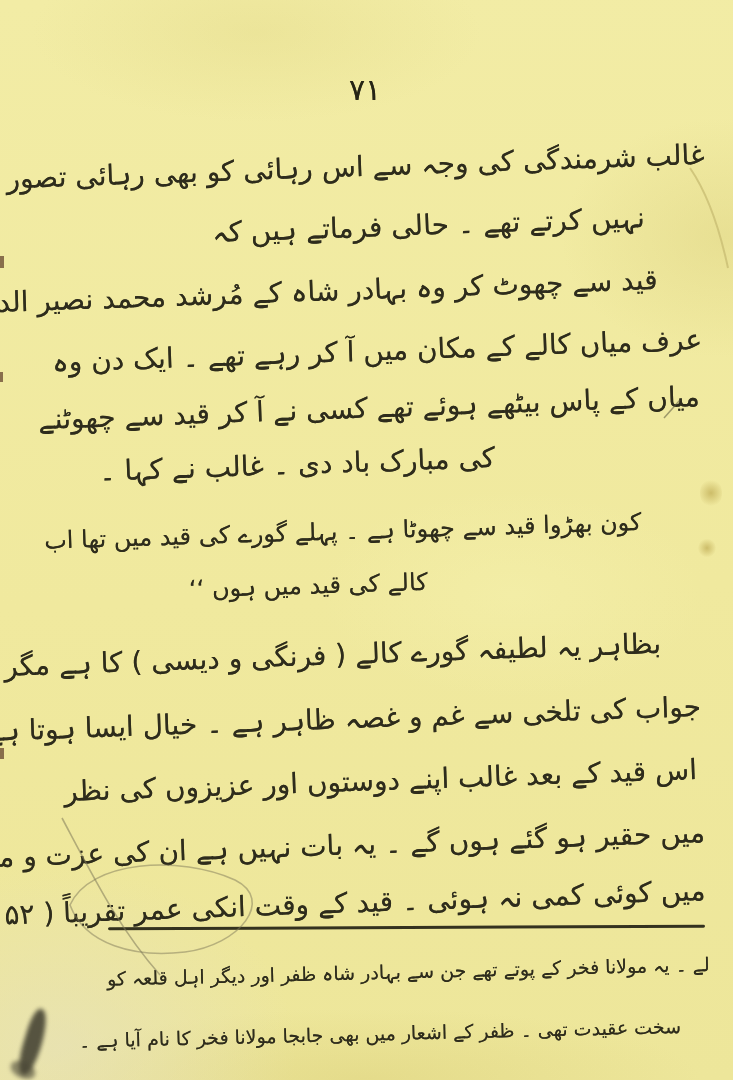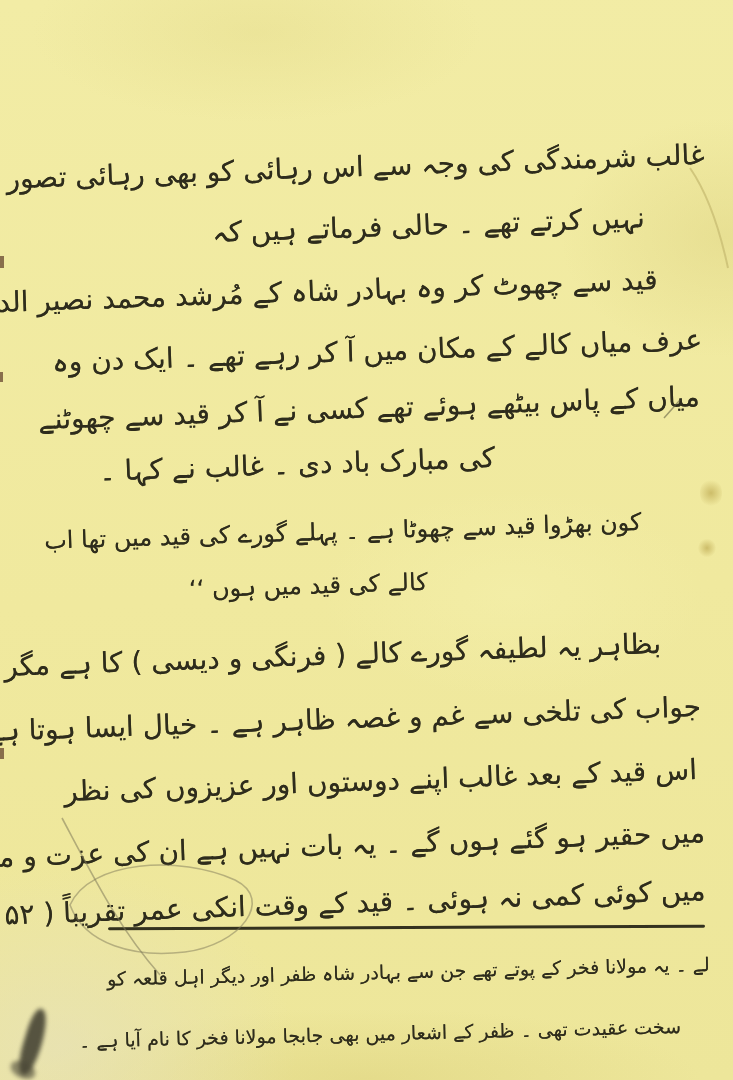--- a/index.html
+++ b/index.html
@@ -48,20 +48,21 @@
     position:absolute; border-radius:50%;
     background:radial-gradient(circle, rgba(196,178,92,0.8), rgba(196,178,92,0) 70%);
   }
   .edge-speck { position:absolute; background:#5c3b28; opacity:0.7; }
 </style>
 </head>
 <body>
 
 <div class="page">
 
+  <div class="line pageno" style="top:72px; left:300px; width:130px; text-align:center;">۷۱</div>
 
   <div class="line main" style="top:138px; right:28px;">غالب شرمندگی کی وجہ سے اس رہائی کو بھی رہائی تصور</div>
   <div class="line main" style="top:201px; right:88px;">نہیں کرتے تھے ۔ حالی فرماتے ہیں کہ</div>
 
   <div class="line main" style="top:263px; right:75px;">قید سے چھوٹ کر وہ بہادر شاہ کے مُرشد محمد نصیر الدین</div>
   <div class="line main" style="top:323px; right:31px;">عرف میاں کالے کے مکان میں آ کر رہے تھے ۔ ایک دن وہ</div>
   <div class="line main" style="top:380px; right:33px;">میاں کے پاس بیٹھے ہوئے تھے کسی نے آ کر قید سے چھوٹنے</div>
   <div class="line main" style="top:441px; right:238px;">کی مبارک باد دی ۔ غالب نے کہا ۔</div>
 
   <div class="line quote" style="top:508px; right:92px;">کون بھڑوا قید سے چھوٹا ہے ۔ پہلے گورے کی قید میں تھا اب</div>

